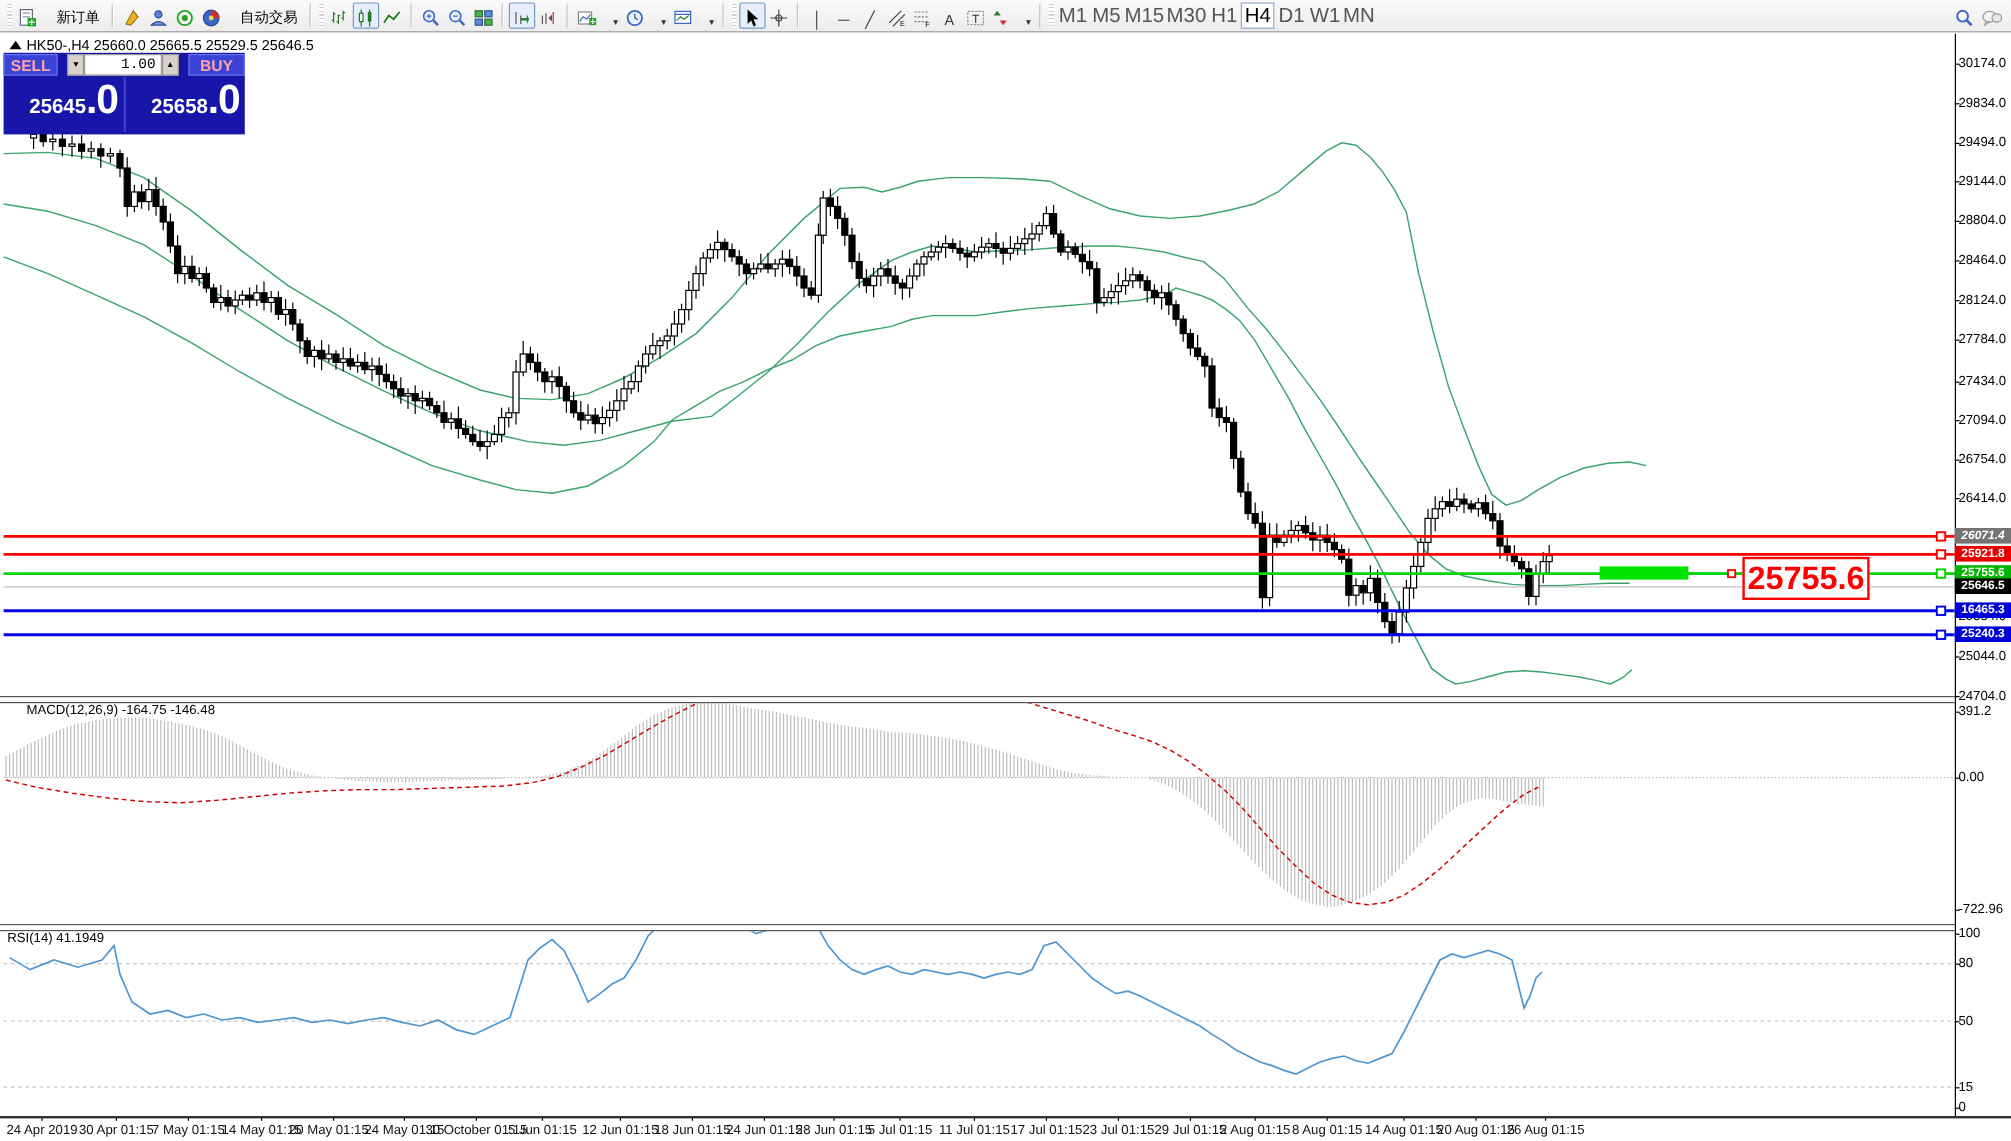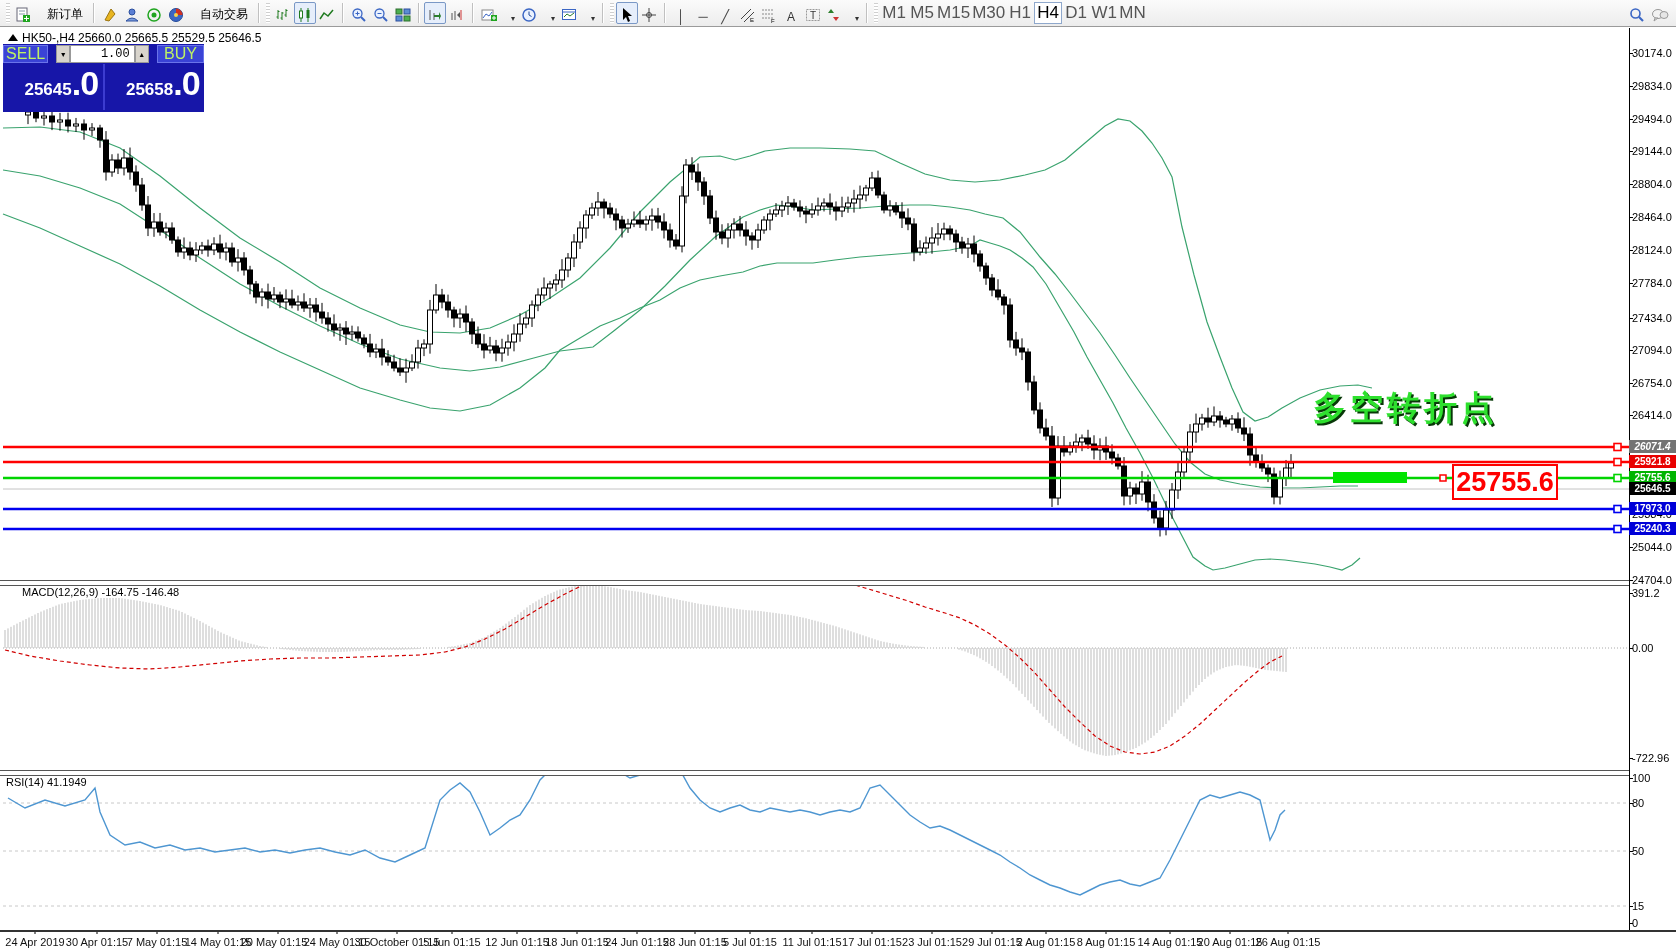--- a/index.html
+++ b/index.html
@@ -31,21 +31,21 @@
   .line-label{position:absolute;left:1629px;width:47px;height:13px;color:#fff;font-size:10px;font-weight:bold;
     display:flex;align-items:center;justify-content:center;transform:translateY(-7px);}
   .time-label{position:absolute;top:936px;transform:translateX(-50%);white-space:nowrap;color:#111;}
   .ind-title{position:absolute;left:6px;font-size:11px;color:#000;white-space:nowrap;}
   #chart-title{position:absolute;left:22px;top:31px;font-size:12px;color:#000;white-space:nowrap;}
   #chart-title-marker{position:absolute;left:8px;top:34px;width:0;height:0;
     border-left:5px solid transparent;border-right:5px solid transparent;border-bottom:7px solid #000;}
   
   #trade-panel{position:absolute;left:3px;top:44px;width:201px;height:68px;background:#1716a8;}
   #tp-row1{position:absolute;left:0;top:1px;height:18px;width:100%;display:flex;align-items:stretch;}
-  .tp-btn{background:#3a43d6;color:#bef264;font-weight:normal;font-size:16px;display:flex;align-items:center;
+  .tp-btn{background:#3a43d6;color:#fca5a5;font-weight:bold;font-size:13px;display:flex;align-items:center;
     justify-content:center;border:1px solid #6a74ea;}
   #tp-sell{width:46px;margin-right:8px;}
   #tp-buy{width:48px;margin-left:8px;}
   .tp-spin{width:13px;background:#d8d4cc;color:#000;display:flex;align-items:center;justify-content:center;
     font-size:7px;border:1px solid #999;}
   #tp-vol{width:62px;background:#fff;color:#000;display:flex;align-items:center;justify-content:flex-end;
     padding-right:4px;font-size:12px;border:1px solid #999;font-family:Liberation Mono, monospace;}
   #tp-prices{position:absolute;left:0;top:20px;width:100%;height:46px;display:flex;}
   .tp-price{flex:1;display:flex;align-items:baseline;justify-content:center;color:#fff;margin-left:17px;}
   .tp-price .main{font-size:17px;font-weight:bold;}
@@ -1176,21 +1176,20 @@
       <span class="frac">.0</span>
     </div>
     <div id="tp-div"></div>
     <div class="tp-price">
       <span class="main">25658</span>
       <span class="frac">.0</span>
     </div>
   </div>
 </div>
 
-<div id="annotation">多空转折点</div>
 <div id="callout">25755.6</div>
 
 <div class="ind-title" style="top:586px;padding-left:16px;">MACD(12,26,9) -164.75 -146.48</div>
 <div class="ind-title" style="top:776px;">RSI(14) 41.1949</div>
 
 <div class="panel-sep" style="top:580px;"></div>
 <div class="panel-sep" style="top:770px;"></div>
 <div class="time-axis-line"></div>
 <div class="axis-vline"></div>
 <div id="overlay-labels">
@@ -1237,21 +1236,21 @@
       <div class="tickmark" style="top: 851px;"></div>
       <div class="price-tick" style="top: 851px;">50</div>
       <div class="tickmark" style="top: 906px;"></div>
       <div class="price-tick" style="top: 906px;">15</div>
       <div class="tickmark" style="top: 923px;"></div>
       <div class="price-tick" style="top: 923px;">0</div>
       <div class="line-label" style="top: 447px; background: #737373; font-style: italic;">26071.4</div>
       <div class="line-label" style="top: 462px; background: rgb(232, 0, 0);">25921.8</div>
       <div class="line-label" style="top: 478px; background: rgb(0, 180, 0);">25755.6</div>
       <div class="line-label" style="top: 489px; background: rgb(0, 0, 0);">25646.5</div>
-      <div class="line-label" style="top: 509px; background: rgb(0, 0, 216);">17973.0</div>
+      <div class="line-label" style="top: 509px; background: rgb(0, 0, 216);">16465.3</div>
       <div class="line-label" style="top: 529px; background: rgb(0, 0, 216);">25240.3</div>
       <div class="time-label" style="left: 35px;">24 Apr 2019</div>
       <div class="time-label" style="left: 97px;">30 Apr 01:15</div>
       <div class="time-label" style="left: 157px;">7 May 01:15</div>
       <div class="time-label" style="left: 218px;">14 May 01:15</div>
       <div class="time-label" style="left: 274px;">20 May 01:15</div>
       <div class="time-label" style="left: 337px;">24 May 01:15</div>
       <div class="time-label" style="left: 397px;">30 October 01:15</div>
       <div class="time-label" style="left: 452px;">5 Jun 01:15</div>
       <div class="time-label" style="left: 517px;">12 Jun 01:15</div>

